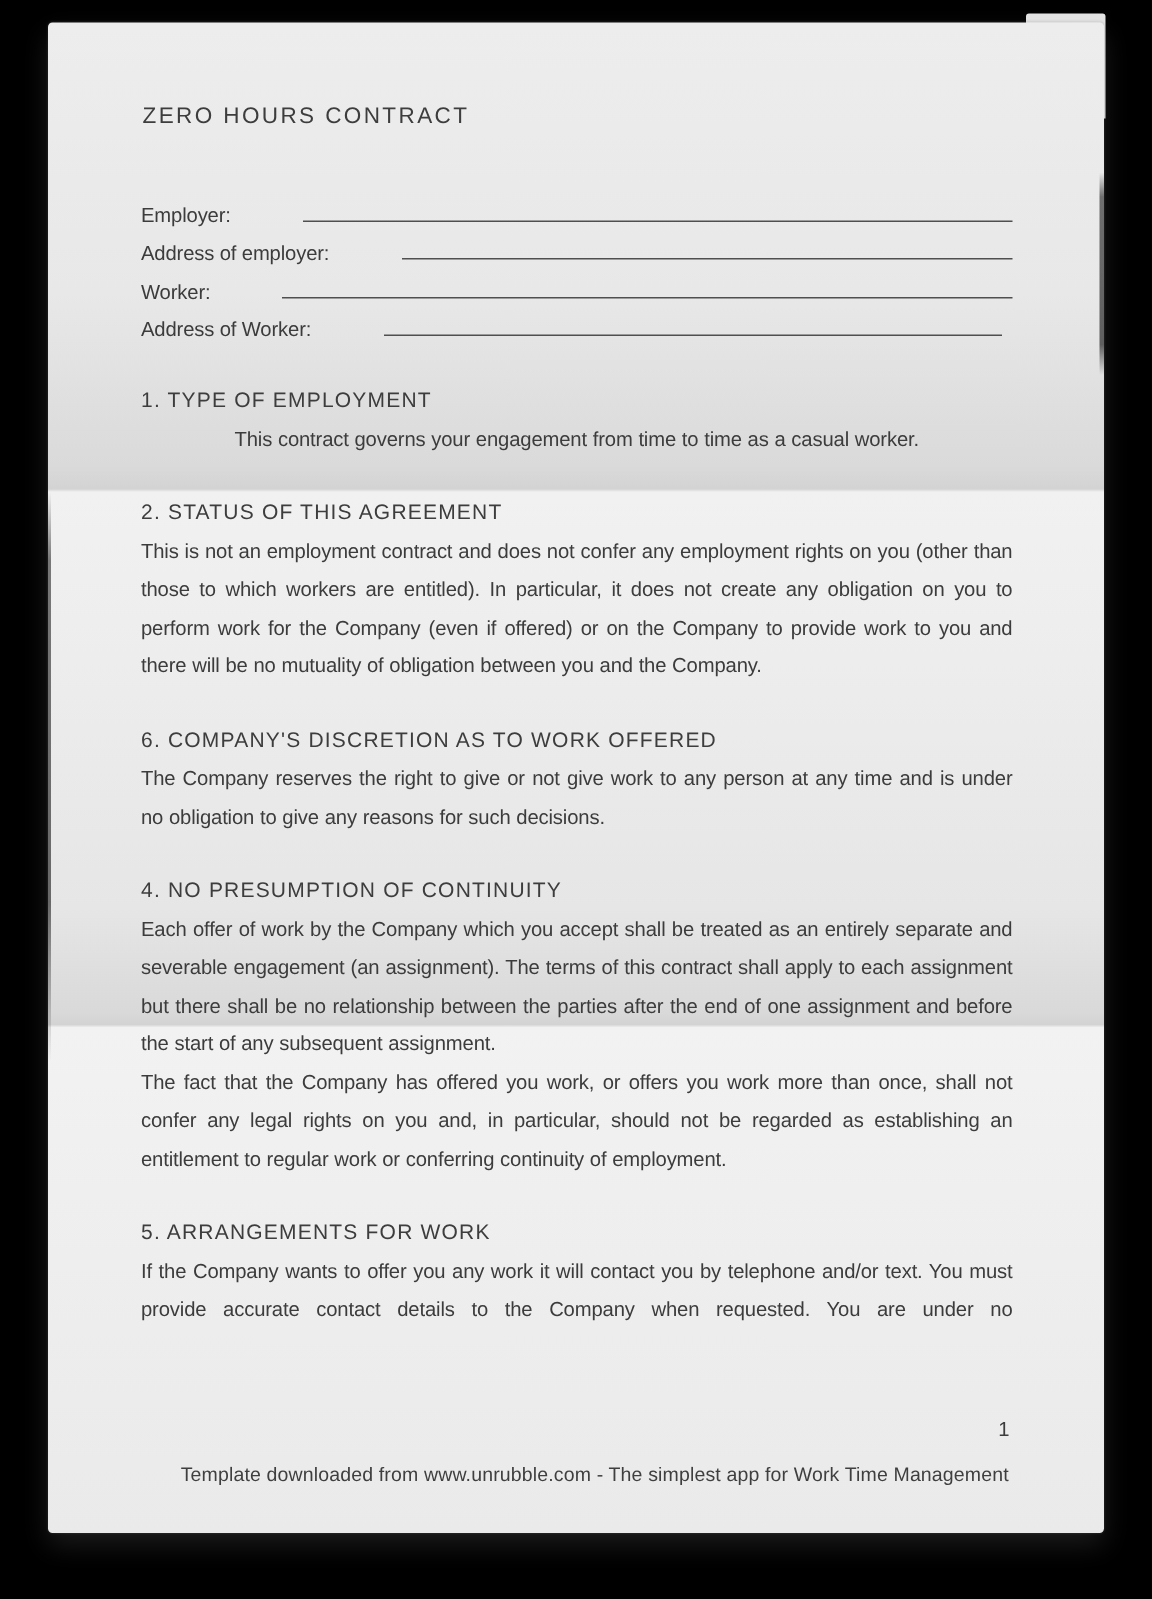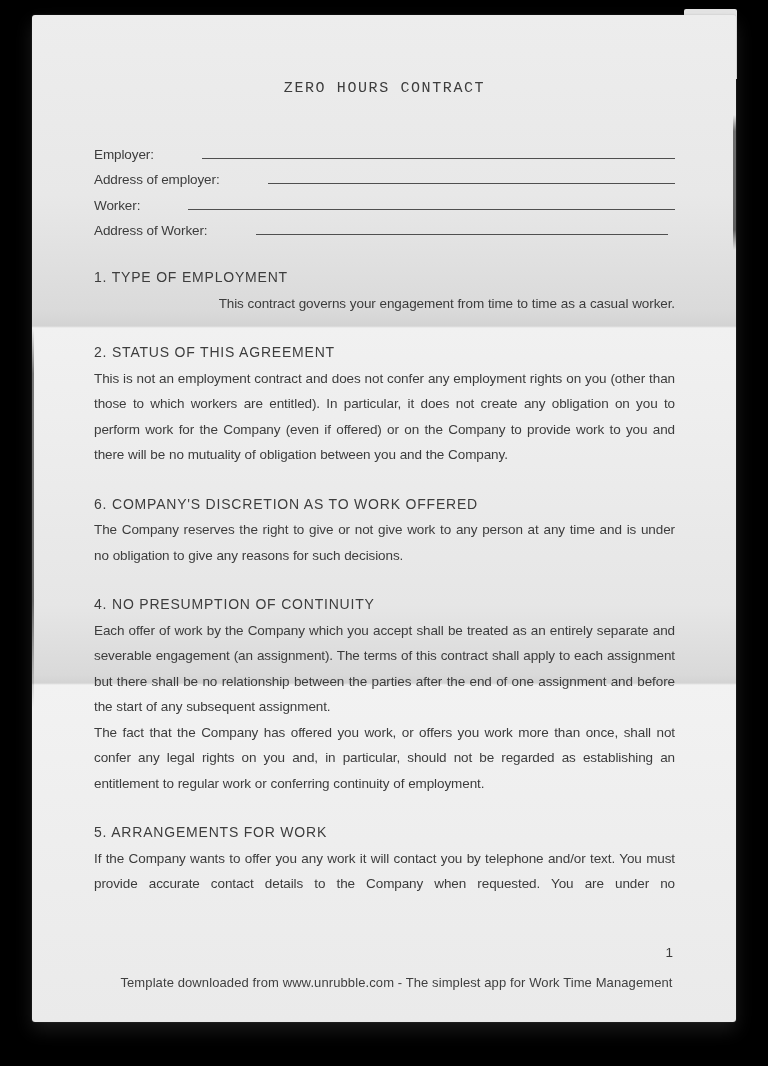--- a/index.html
+++ b/index.html
@@ -73,28 +73,27 @@
     top: 100px;
     width: 3px;
     height: 135px;
     background: linear-gradient(180deg,
       rgba(0,0,0,0) 0%,
       rgba(70,70,70,0.75) 12%,
       rgba(50,50,50,0.75) 85%,
       rgba(0,0,0,0) 100%);
   }
   .doc-title {
-    margin: 12px;
+    margin: 1px;
     font-size: 15px;
     font-weight: 400;
     line-height: 20px;
-    text-align: center;
+    text-align: left;
     letter-spacing: 1.6px;
     color: #3d3d3d;
-    font-family: Liberation Mono, monospace;
   }
   .form-fields {
     margin-top: 40px;
   }
   .field-row {
     display: flex;
     align-items: flex-end;
     height: 25.5px;
     font-size: 13.5px;
     letter-spacing: -0.1px;
@@ -127,21 +126,21 @@
   }
   .section p {
     margin: 0;
     font-size: 13.5px;
     line-height: 25.5px;
     letter-spacing: -0.1px;
     word-spacing: 0.2px;
     text-align: justify;
   }
   .section p.single {
-    text-align: right;
+    text-align: center;
   }
   .section p.cutoff {
     text-align-last: justify;
   }
   .page-number {
     position: absolute;
     top: 930px;
     right: 63px;
     font-size: 13.5px;
     color: #3c3c3c;

